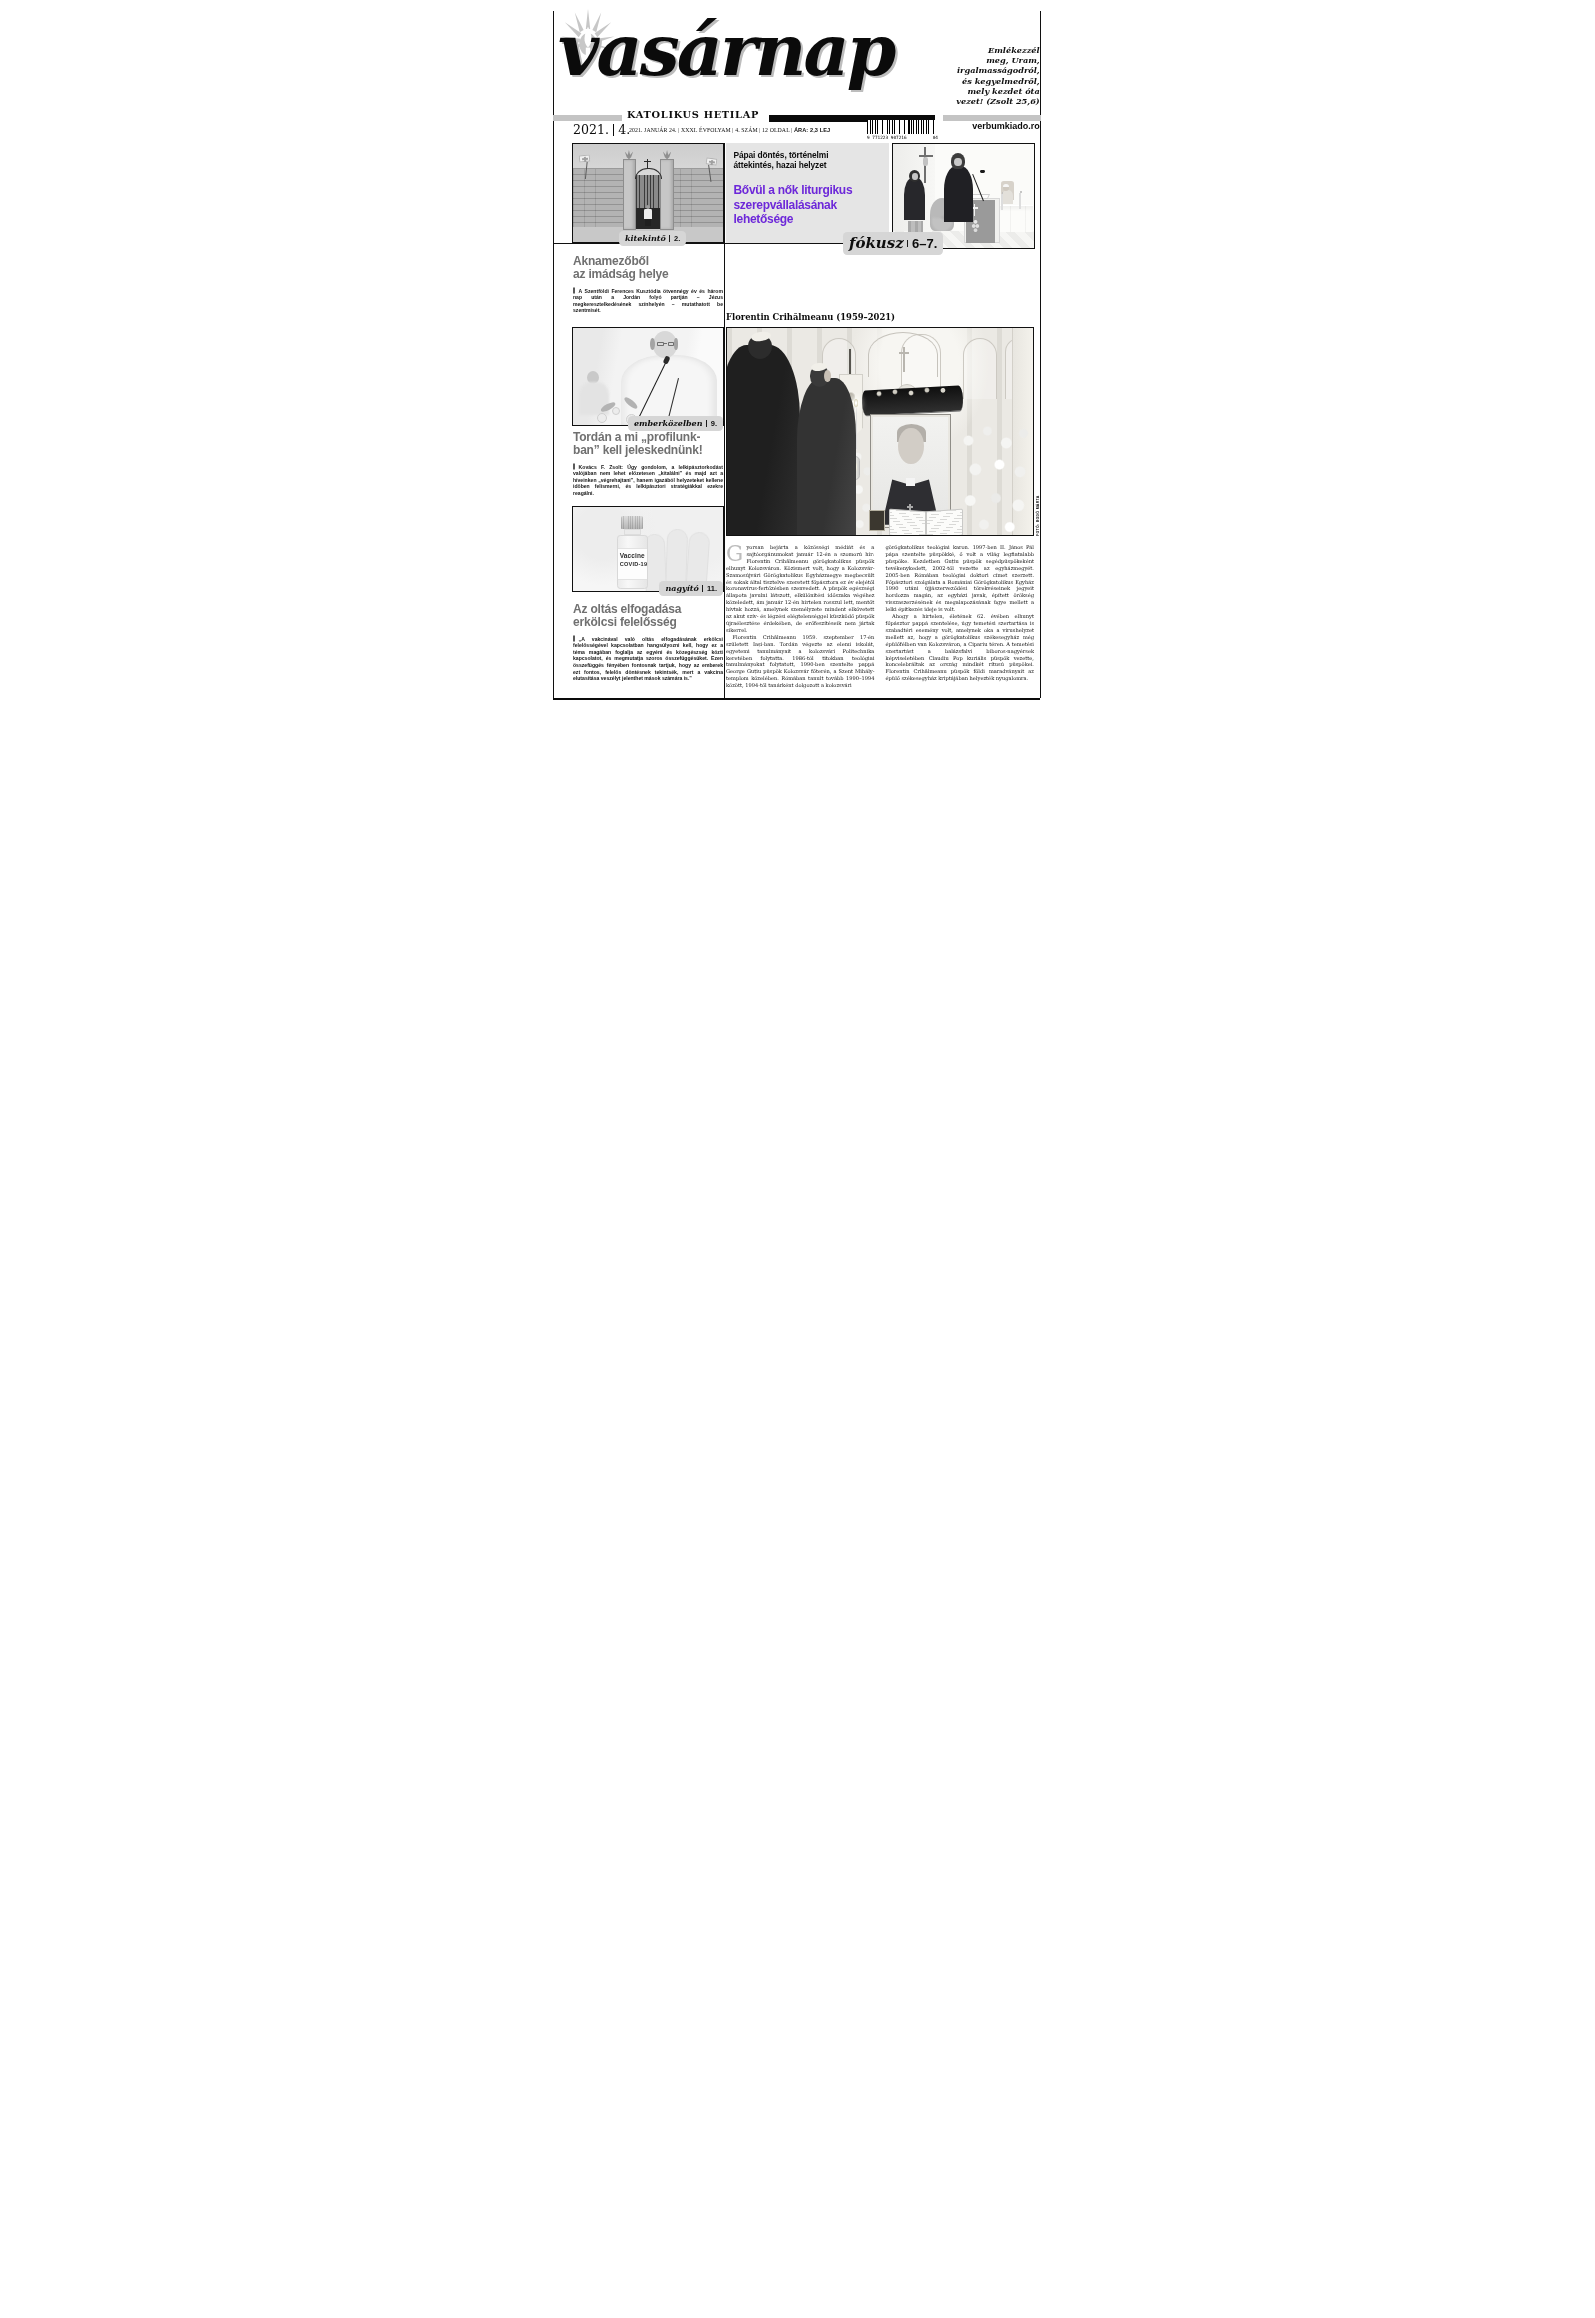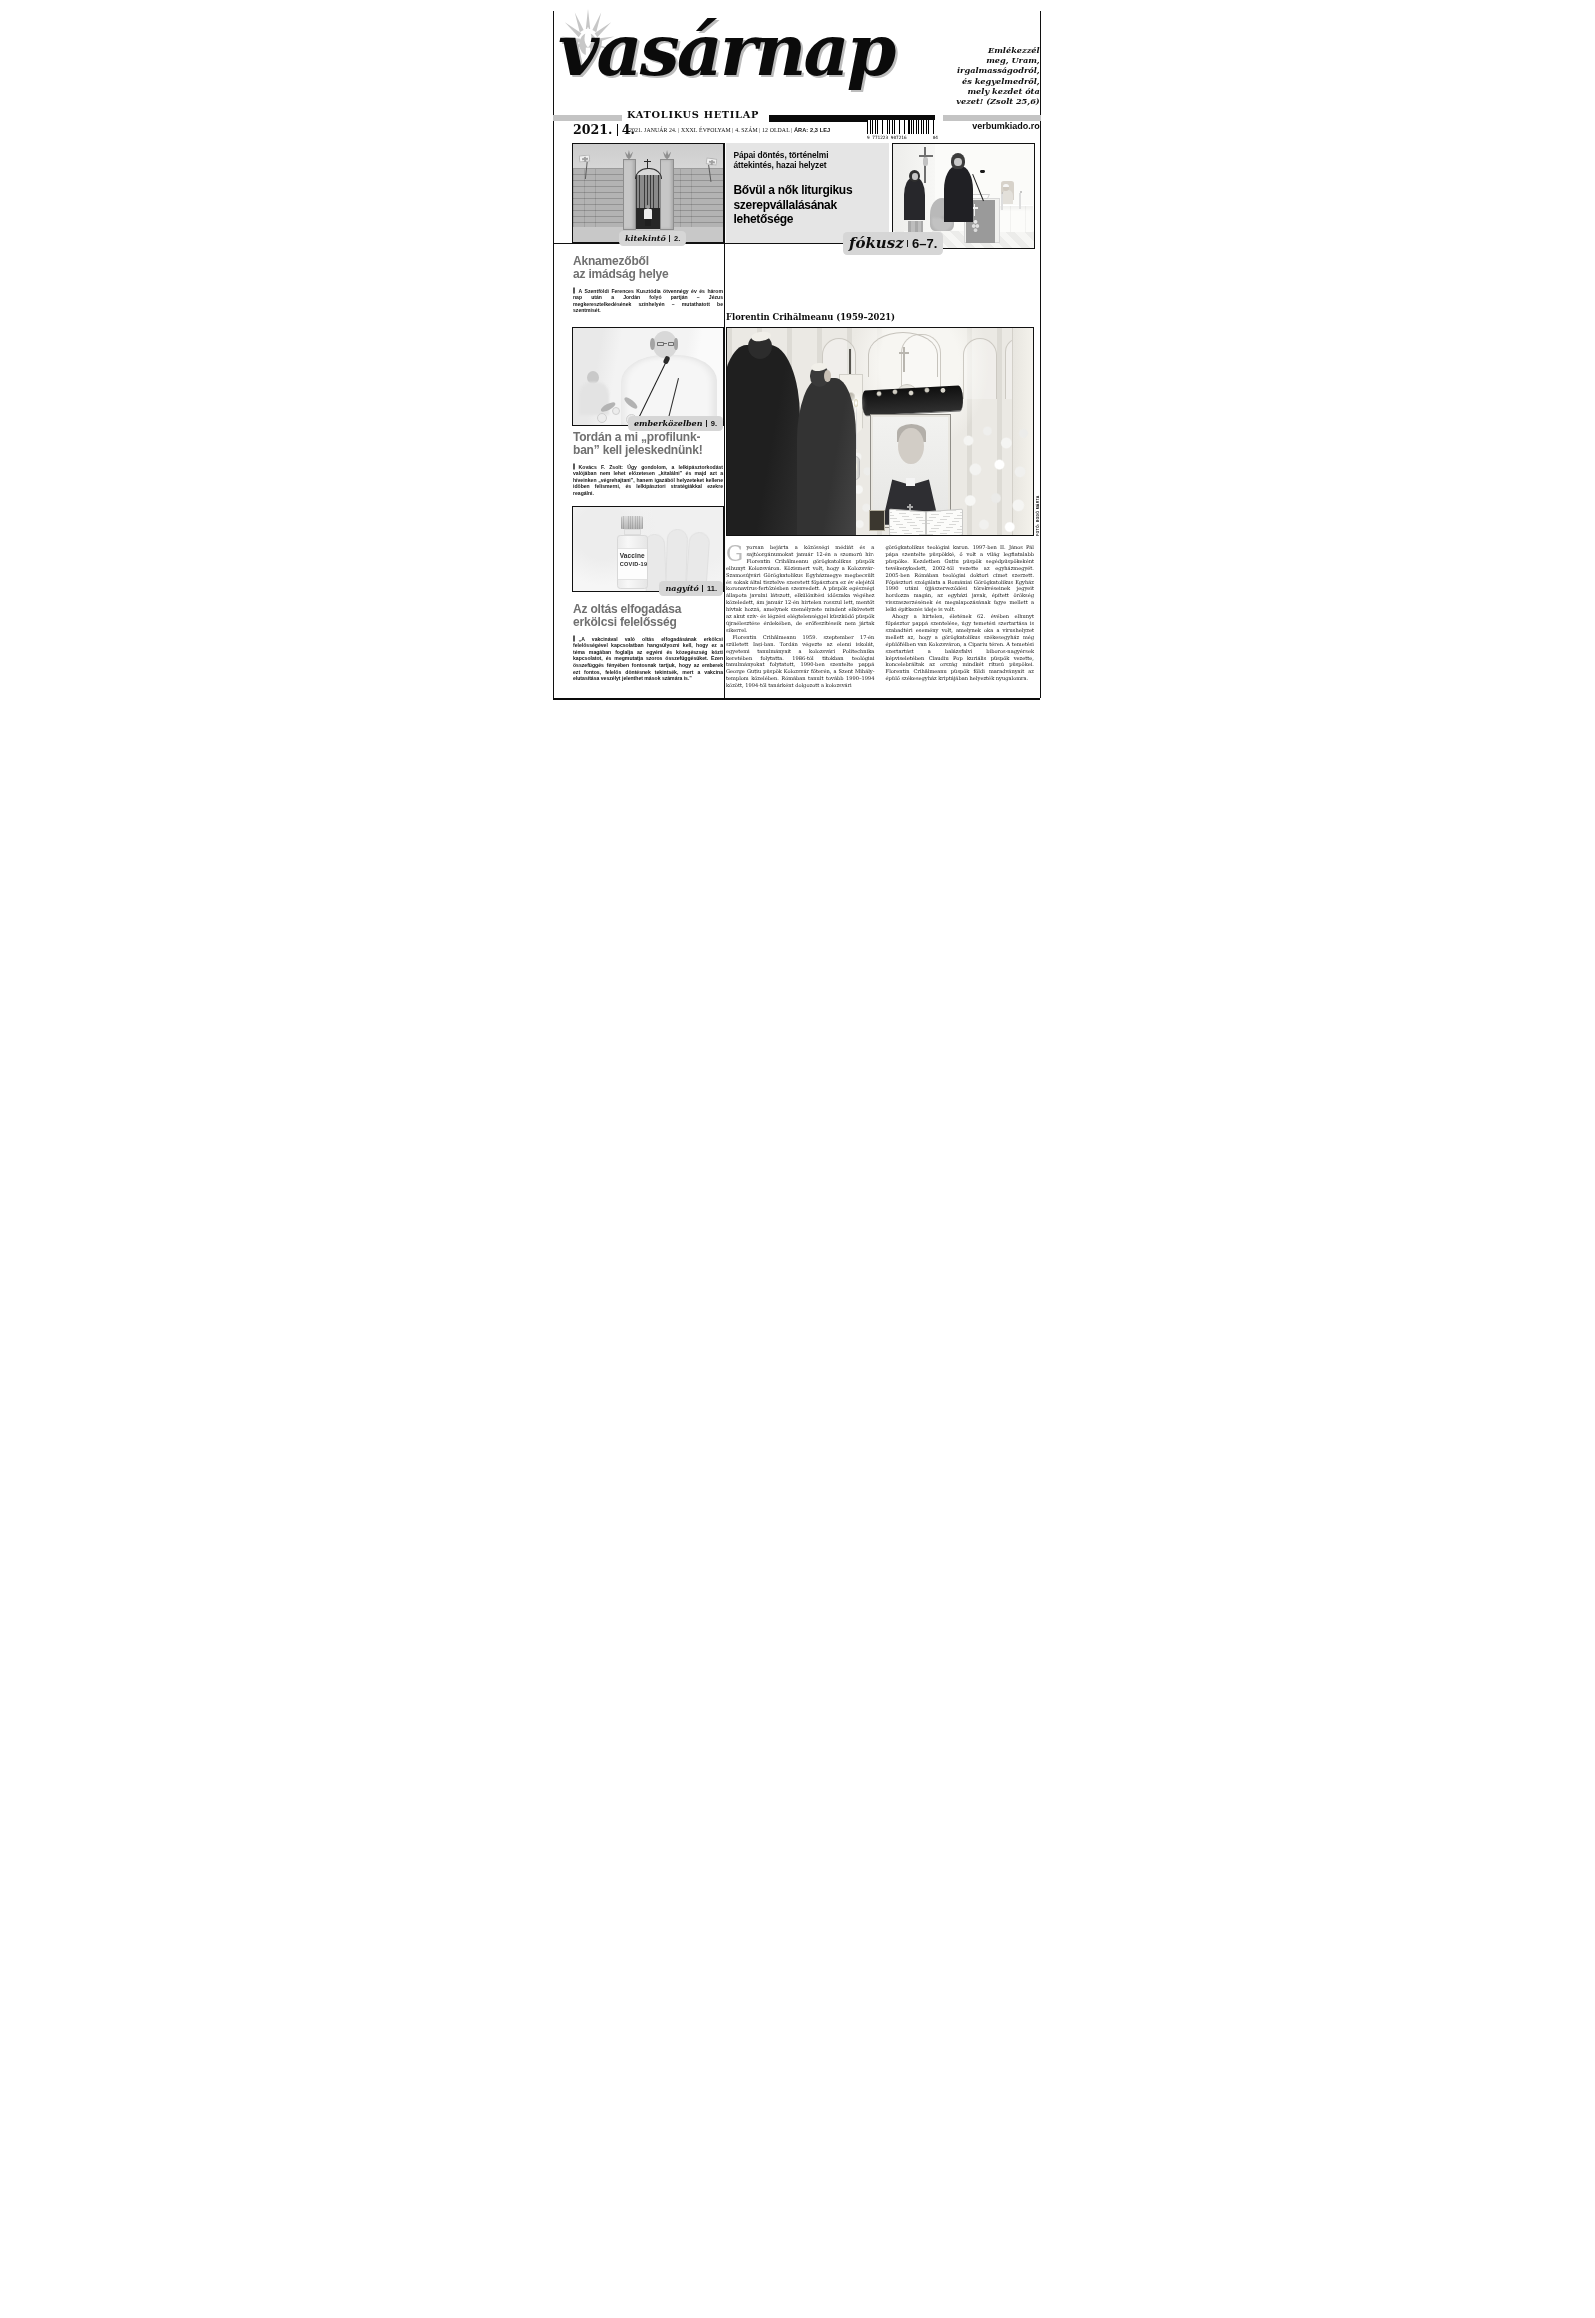--- a/index.html
+++ b/index.html
@@ -22,21 +22,21 @@
     text-shadow:2.3px 2.3px 0 #bdbdbd; white-space:nowrap; z-index:3; line-height:1.2; }
   .mast-quote { right:10.3px; top:45px; width:103px; text-align:right;
     font-family:"DejaVu Serif", serif; font-style:italic; font-weight:bold;
     font-size:8.2px; line-height:1.24; color:#111; z-index:4; }
   .mast-quote span { display:block; }
   .bar-gray-left  { left:8.4px; top:115px; width:69px; height:5.6px; background:#c4c4c4; }
   .tagline { left:82px; top:109px; font-family:"DejaVu Serif", serif; font-weight:bold;
     font-size:9.8px; letter-spacing:0.7px; color:#0d0d0d; }
   .bar-black { left:224px; top:115px; width:166px; height:7px; background:#0a0a0a; }
   .bar-gray-right { left:398px; top:115px; width:98px; height:5.6px; background:#c4c4c4; }
-  .issue { left:28px; top:122px; font-family:"DejaVu Serif", serif; font-weight:bold;
+  .issue { left:28px; top:122px; font-family:"DejaVu Serif", serif; font-weight:normal;
     font-size:12.6px; color:#0b0b0b; display:flex; align-items:center; }
   .issue .div { width:0.9px; height:12px; background:#0b0b0b; margin:0 4.2px; display:inline-block; }
   .dateline { left:84px; top:127px; width:236px; font-family:"Liberation Serif", serif;
     font-size:5.8px; letter-spacing:0.1px; color:#0d0d0d; white-space:nowrap; }
   .dateline b { font-family:"Liberation Sans", sans-serif; font-size:5.6px; }
   .barcode { left:322px; top:120px; width:71px; height:22px; }
   .barcode .stripes { width:100%; height:14px;
     background:repeating-linear-gradient(90deg,#000 0 0.7px,#fff 0.7px 1.6px,#000 1.6px 2.1px,#fff 2.1px 3.3px,#000 3.3px 3.7px,#fff 3.7px 5.1px); }
   .barcode .nums { display:flex; justify-content:space-between; font-family:"DejaVu Sans Mono", monospace;
     font-size:4.4px; margin-top:0.5px; color:#000; }
@@ -60,21 +60,21 @@
   .side-body { position:absolute; width:150px; font-weight:bold; font-size:5.1px; line-height:1.3;
     text-align:justify; color:#141414; }
   .side-body::before { content:""; display:inline-block; width:2.3px; height:5.6px; background:#5a5a5a;
     margin-right:3.3px; transform:translateY(0.5px); }
 
   
   .focus-box { left:181px; top:143px; width:163px; height:100px; background:#e5e5e5; padding:6.5px 7.5px; }
   .focus-kicker { font-weight:bold; font-size:8.4px; line-height:1.3; color:#0c0c0c; letter-spacing:-0.1px; }
   .focus-kicker span, .focus-headline span { display:block; }
   .focus-headline { margin-top:12px; font-weight:bold; font-size:12px; line-height:1.18;
-    letter-spacing:-0.3px; color:#000000; }
+    letter-spacing:-0.3px; color:#6d28d9; }
 
   
   .main-headline { left:181px; top:254px; width:308px; }
   .main-headline .hl { display:block; font-family:"DejaVu Serif", serif; font-weight:bold;
     font-size:26px; line-height:27px; letter-spacing:-0.5px; color:#0a0a0a; white-space:nowrap;
     transform:scaleX(0.82); transform-origin:0 50%; }
   .subhead { left:181px; top:312px; font-family:"DejaVu Serif", serif; font-weight:bold;
     font-size:8.4px; color:#0b0b0b; }
   .main-photo { left:181px; top:327px; width:308px; height:209px; border:0.9px solid #111; }
   .photo-credit { left:491px; top:456px; height:80px; width:4.7px;

